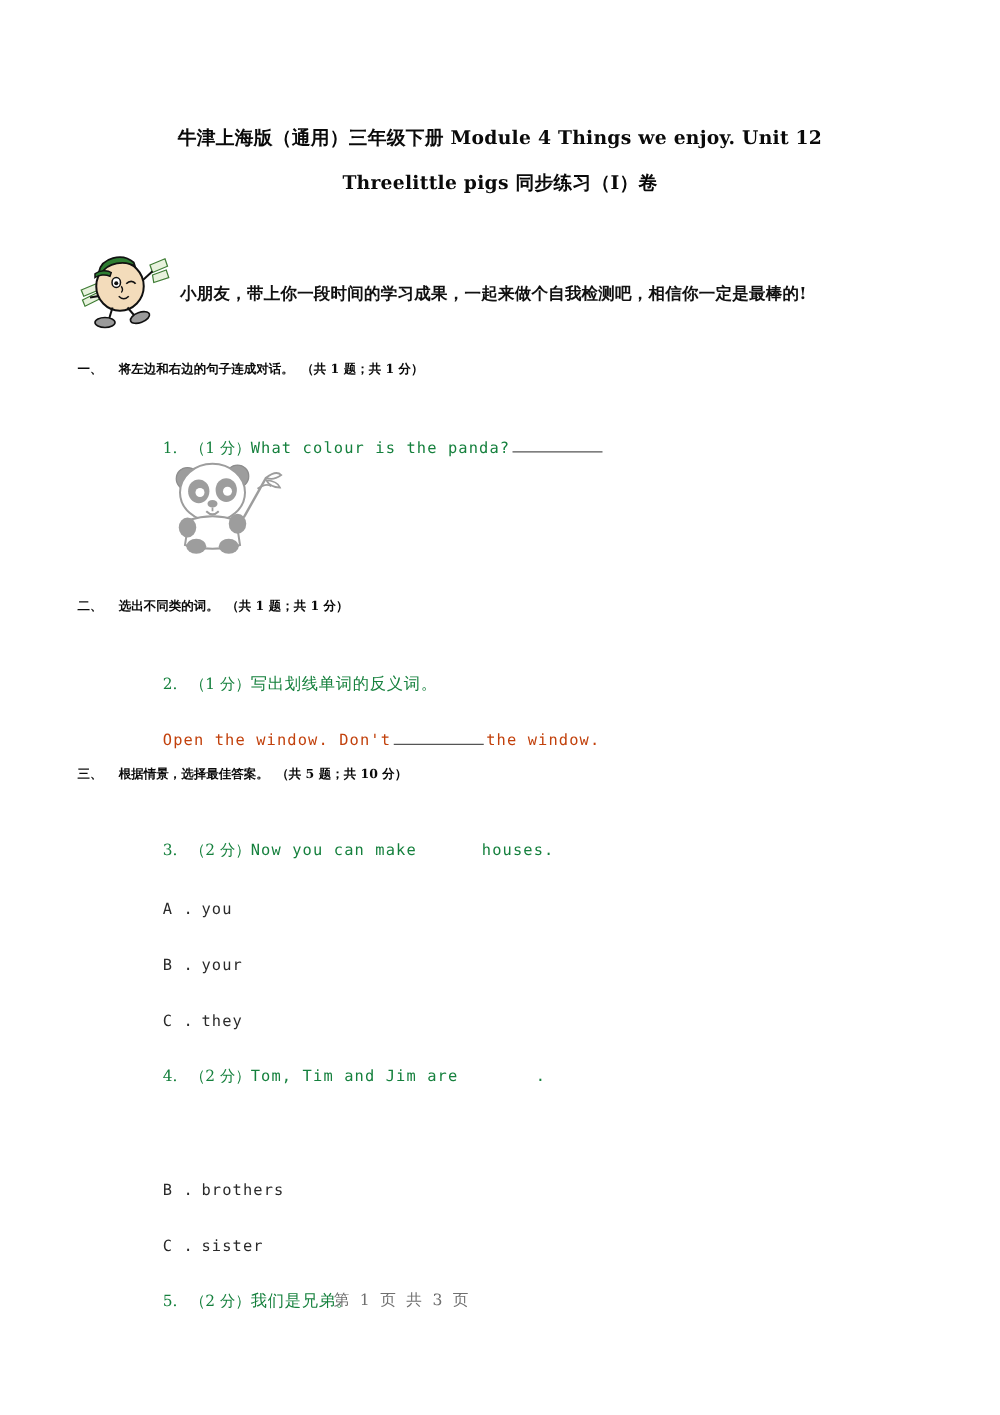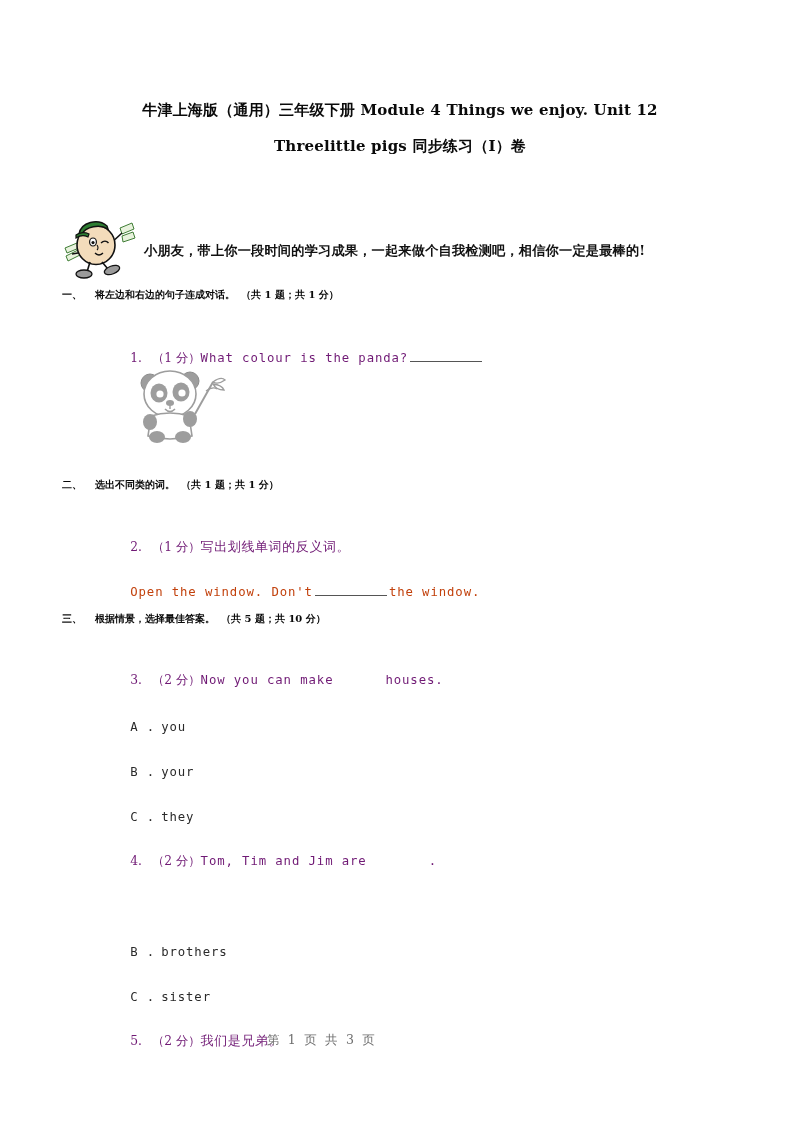--- a/index.html
+++ b/index.html
@@ -40,21 +40,21 @@
     color: #0a0a0a;
   }
   .doc-title .line2 {
     display: block;
   }
 
   
   .intro-row {
     position: absolute;
     left: 62px;
-    top: 212px;
+    top: 196px;
     width: 700px;
     height: 72px;
   }
   .mascot {
     position: absolute;
     left: 0;
     top: 0;
     width: 74px;
     height: 70px;
   }
@@ -84,21 +84,21 @@
   .section-heading .sec-meta { margin-left: 6px; }
 
   
   .q-line {
     position: absolute;
     left: 97px;
     font-family: "DejaVu Sans Mono", "Liberation Mono", monospace;
     font-size: 12.3px;
     letter-spacing: 0.9px;
     white-space: pre;
-    color: #701a75;
+    color: #15803d;
   }
   .q-line .q-num {
     font-family: "DejaVu Serif", "Liberation Serif", serif;
     letter-spacing: 0;
   }
   .q-line .q-pts {
     font-family: "DejaVu Serif", "Liberation Serif", serif;
     letter-spacing: 0;
   }
   .q-line .cn {

